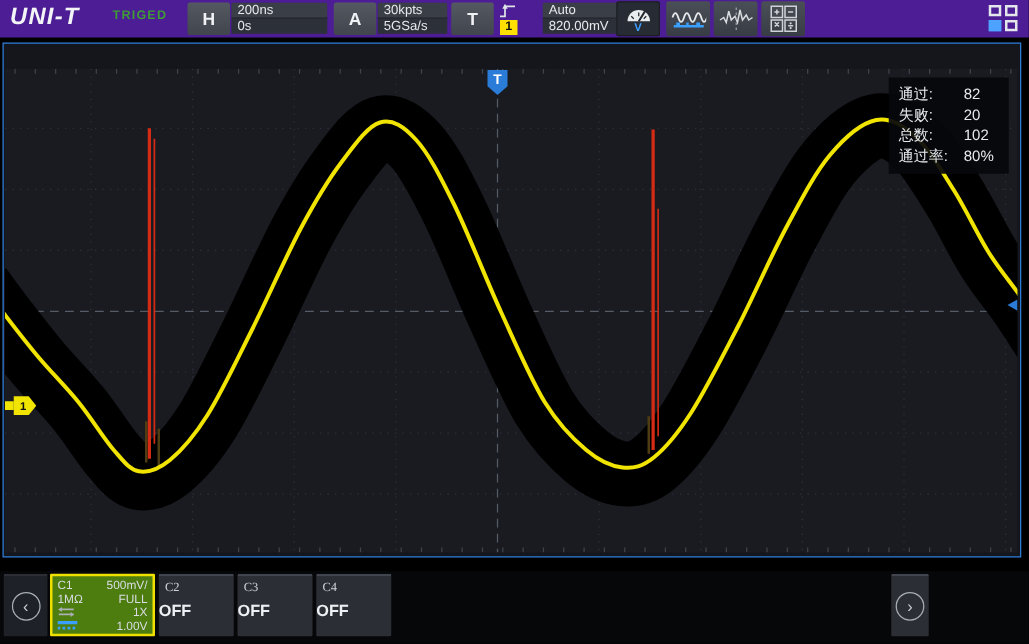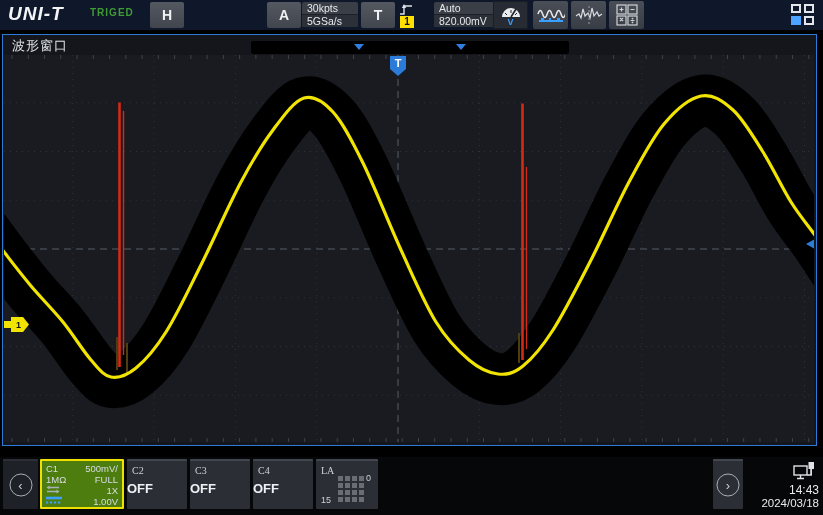--- a/index.html
+++ b/index.html
@@ -1,19 +1,19 @@
 <!DOCTYPE html>
 <html><head>
 <meta charset="utf-8">
 <style>
   * { margin:0; padding:0; box-sizing:border-box; }
   html,body { width:823px; height:515px; background:#000; font-family:"Liberation Sans", sans-serif; overflow:hidden; }
 
   
-  #topbar { position:absolute; left:0; top:0; width:823px; height:30px; background:#0f172a; }
+  #topbar { position:absolute; left:0; top:0; width:823px; height:30px; background:#4c1d95; }
   .logo { position:absolute; left:8px; top:3px; font-size:19px; font-weight:800; color:#f2f4f6; letter-spacing:1px; font-style:italic; }
   .triged { position:absolute; left:90px; top:7px; font-size:10px; font-weight:800; color:#3f9c35; letter-spacing:1px; }
   .tb-btn { position:absolute; top:2px; width:34px; height:26px; background:linear-gradient(#545861,#41454d);
             color:#f0f2f5; font-size:14px; font-weight:bold; text-align:center; line-height:26px; border-radius:2px; }
   .tb-field { position:absolute; top:2px; height:26px; border-radius:2px; overflow:hidden; font-size:10.5px; color:#e6e9ec; }
   .tb-field .r1 { height:13px; background:#3a3e46; line-height:13px; padding:0 5px; border-bottom:1px solid #1d2026; }
   .tb-field .r2 { height:12px; background:#2c3038; line-height:12px; padding:0 5px; }
   .t-left .r1,.t-left .r2 { text-align:left; }
   .t-right .r1,.t-right .r2 { text-align:left; }
   .trig-col { position:absolute; left:399px; top:2px; width:17px; height:26px; }
@@ -58,20 +58,24 @@
   #dt-icon { position:absolute; right:8px; top:2px; }
 </style>
 </head>
 <body>
 
 <div id="topbar">
   <div class="logo">UNI-T</div>
   <div class="triged">TRIGED</div>
 
   <div class="tb-btn" style="left:150px">H</div>
+  <div class="tb-field t-left" style="left:185px; width:77px">
+    <div class="r1">200ns</div>
+    <div class="r2">0s</div>
+  </div>
 
   <div class="tb-btn" style="left:267px">A</div>
   <div class="tb-field t-right" style="left:302px; width:56px">
     <div class="r1">30kpts</div>
     <div class="r2">5GSa/s</div>
   </div>
 
   <div class="tb-btn" style="left:361px">T</div>
   <div class="trig-col">
     <svg width="15" height="13" viewBox="0 0 15 13">
@@ -121,27 +125,20 @@
 
   <div class="layout-icon">
     <span class="sq" style="left:0; top:0"></span>
     <span class="sq" style="left:13px; top:0"></span>
     <span class="sq fill" style="left:0; top:12px"></span>
     <span class="sq" style="left:13px; top:12px"></span>
   </div>
 </div>
 
 <div id="wavewin">
-  <div id="winheader">
-    <div id="wintitle">波形窗口</div>
-    <div id="hscroll">
-      <span class="scroll-tri" style="left:103px"></span>
-      <span class="scroll-tri" style="left:205px"></span>
-    </div>
-  </div>
 
   <div id="grid">
     <svg id="gridsvg" width="810" height="387" viewBox="0 0 810 387">
         <line x1="8" y1="0" x2="8" y2="4" stroke="#3f434a" stroke-width="1"></line>
         <line x1="8" y1="383" x2="8" y2="387" stroke="#3f434a" stroke-width="1"></line>
         <line x1="24.26" y1="0" x2="24.26" y2="4" stroke="#3f434a" stroke-width="1"></line>
         <line x1="24.26" y1="383" x2="24.26" y2="387" stroke="#3f434a" stroke-width="1"></line>
         <line x1="40.52" y1="0" x2="40.52" y2="4" stroke="#3f434a" stroke-width="1"></line>
         <line x1="40.52" y1="383" x2="40.52" y2="387" stroke="#3f434a" stroke-width="1"></line>
         <line x1="56.78" y1="0" x2="56.78" y2="4" stroke="#3f434a" stroke-width="1"></line>
@@ -268,20 +265,38 @@
           <polygon points="386,1 402,1 402,14 394,21 386,14" fill="#2b7cd9"></polygon>
           <text x="394" y="12" text-anchor="middle" fill="#fff" font-size="11" font-weight="bold" font-family="Liberation Sans, sans-serif">T</text>
         </g>
         <g>
           <rect x="0" y="266" width="7" height="7" fill="#f0e400"></rect>
           <polygon points="7,262 19,262 25,269.5 19,277 7,277" fill="#f0e400"></polygon>
           <text x="12" y="273" fill="#111" font-size="9" font-weight="bold" font-family="Liberation Sans, sans-serif">1</text>
         </g>
         <polygon points="810,184.5 810,193.5 802,189" fill="#2b7cd9"></polygon>
       </svg>
+    <div id="stats">
+      <div class="stat-row">
+        <span class="sl">通过:</span>
+          <span>82</span>
+      </div>
+      <div class="stat-row">
+        <span class="sl">失败:</span>
+          <span>20</span>
+      </div>
+      <div class="stat-row">
+        <span class="sl">总数:</span>
+          <span>102</span>
+      </div>
+      <div class="stat-row">
+        <span class="sl">通过率:</span>
+          <span>80%</span>
+      </div>
+    </div>
   </div>
 </div>
 
 <div id="botbar">
   <div class="tile tile-dark" style="left:3px; width:35px">
     <div class="circ">‹</div>
   </div>
 
   <div class="tile" id="c1tile">
     <div class="c1row">
@@ -315,52 +330,18 @@
   </div>
   <div class="tile" style="left:190px; width:60px">
     <div class="chan-label">C3</div>
     <div class="off-label">OFF</div>
   </div>
   <div class="tile" style="left:253px; width:60px">
     <div class="chan-label">C4</div>
     <div class="off-label">OFF</div>
   </div>
 
-  <div class="tile" id="latile" style="left:316px; width:62px">
-    <div class="chan-label">LA</div>
-    <div class="la-0">0</div>
-    <div class="la-15">15</div>
-    <div id="lamatrix">
-        <div></div>
-        <div></div>
-        <div></div>
-        <div></div>
-        <div></div>
-        <div></div>
-        <div></div>
-        <div></div>
-        <div></div>
-        <div></div>
-        <div></div>
-        <div></div>
-        <div></div>
-        <div></div>
-        <div></div>
-        <div></div>
-      </div>
-  </div>
 
   <div class="tile" style="left:713px; width:30px">
     <div class="circ">›</div>
   </div>
 
-  <div id="datetime">
-    <svg id="dt-icon" width="22" height="19" viewBox="0 0 22 19">
-      <rect x="1" y="5" width="13" height="9" fill="none" stroke="#dfe3e8" stroke-width="1.4"></rect>
-      <path d="M7.5,14 v3 M4,17.5 h7" stroke="#dfe3e8" stroke-width="1.4"></path>
-      <rect x="15.5" y="1" width="5.5" height="7" fill="#dfe3e8"></rect>
-      <path d="M17,1 v-0 M17,3 v0 M18.2,14 v-6" stroke="#dfe3e8" stroke-width="1.4"></path>
-      <path d="M18.2,8 v6 h-4" fill="none" stroke="#dfe3e8" stroke-width="1.4"></path>
-    </svg>
-    <div id="dt-time">14:43</div>
-    <div id="dt-date">2024/03/18</div>
-  </div>
 </div>
 
 </body></html>

